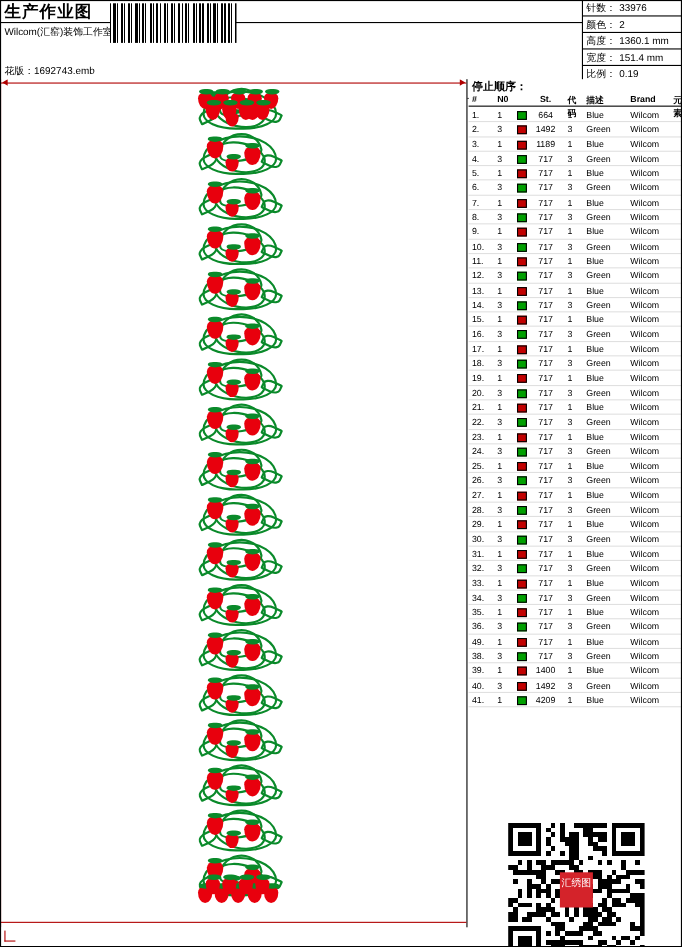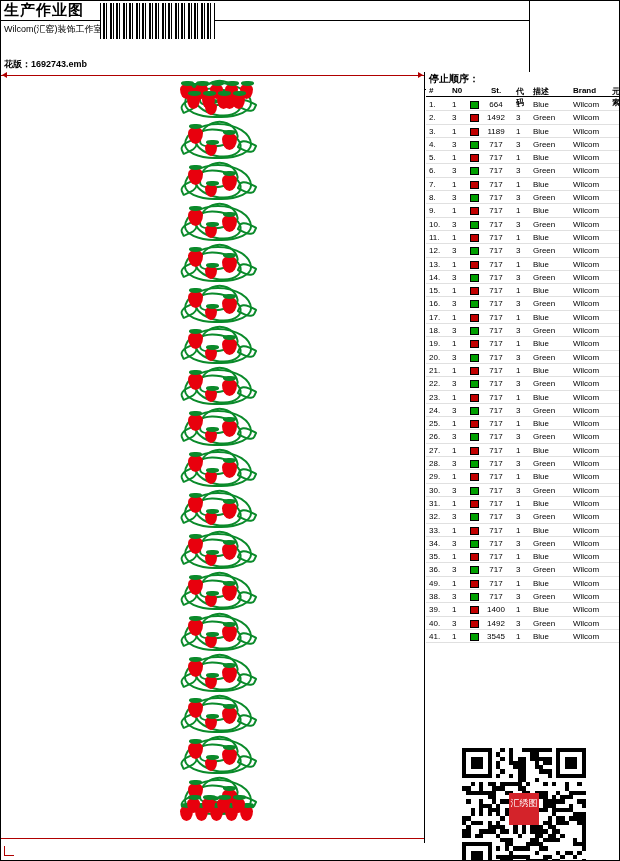--- a/index.html
+++ b/index.html
@@ -59,21 +59,20 @@
         #000 0px, #000 1px, #fff 1px, #fff 3px,
         #000 3px, #000 5px, #fff 5px, #fff 6px,
         #000 6px, #000 7px, #fff 7px, #fff 10px,
         #000 10px, #000 12px, #fff 12px, #fff 13px);
   }
   .field-row {
     position: absolute;
     left: 4px;
     font-size: 9px;
     color: #000;
-    font-weight: bold;
   }
   .f1 { top: 58px; }
   .f2 { top: 74px; }
   .field-label { color: #000; }
   .field-value { color: #000; }
 
   .stats-block {
     position: absolute;
     left: 530px; top: 0;
     width: 90px; height: 90px;
@@ -308,20 +307,37 @@
       <div class="barcode"></div>
 
       <div class="field-row f1">
         <span class="field-label">花版：</span><span class="field-value">1692743.emb</span>
       </div>
       <div class="field-row f2">
         <span class="field-label">色位：</span><span class="field-value">Colorway 1</span>
       </div>
     </div>
 
+    <div class="stats-block">
+      <div class="stat-row">
+        <span class="stat-label">针数：</span><span class="stat-value">33976</span>
+      </div>
+      <div class="stat-row">
+        <span class="stat-label">颜色：</span><span class="stat-value">2</span>
+      </div>
+      <div class="stat-row">
+        <span class="stat-label">高度：</span><span class="stat-value">1360.1 mm</span>
+      </div>
+      <div class="stat-row">
+        <span class="stat-label">宽度：</span><span class="stat-value">151.4 mm</span>
+      </div>
+      <div class="stat-row">
+        <span class="stat-label">比例：</span><span class="stat-value">0.19</span>
+      </div>
+    </div>
   </div>
 
   <div class="body">
 
     <div class="design-pane">
       <div class="hoop-line hoop-top"></div>
       <div class="hoop-line hoop-bottom"></div>
       <div class="hoop-v"></div>
 
       <div class="arrow-left"></div>
@@ -945,21 +961,21 @@
             <span class="cell c-st">1492</span>
             <span class="cell c-code">3</span>
             <span class="cell c-desc">Green</span>
             <span class="cell c-brand">Wilcom</span>
             <span class="cell c-extra"></span>
           </div>
           <div class="row">
             <span class="cell c-idx">41.</span>
             <span class="cell c-no">1</span>
             <span class="cell c-sw" style="background: rgb(0, 160, 0);"></span>
-            <span class="cell c-st">3545</span>
+            <span class="cell c-st">4209</span>
             <span class="cell c-code">1</span>
             <span class="cell c-desc">Blue</span>
             <span class="cell c-brand">Wilcom</span>
             <span class="cell c-extra"></span>
           </div>
         </div>
     </div>
 
     <div class="qr-box">
       <svg class="qr" id="qr-svg" viewBox="0 0 29 29" shape-rendering="crispEdges">

